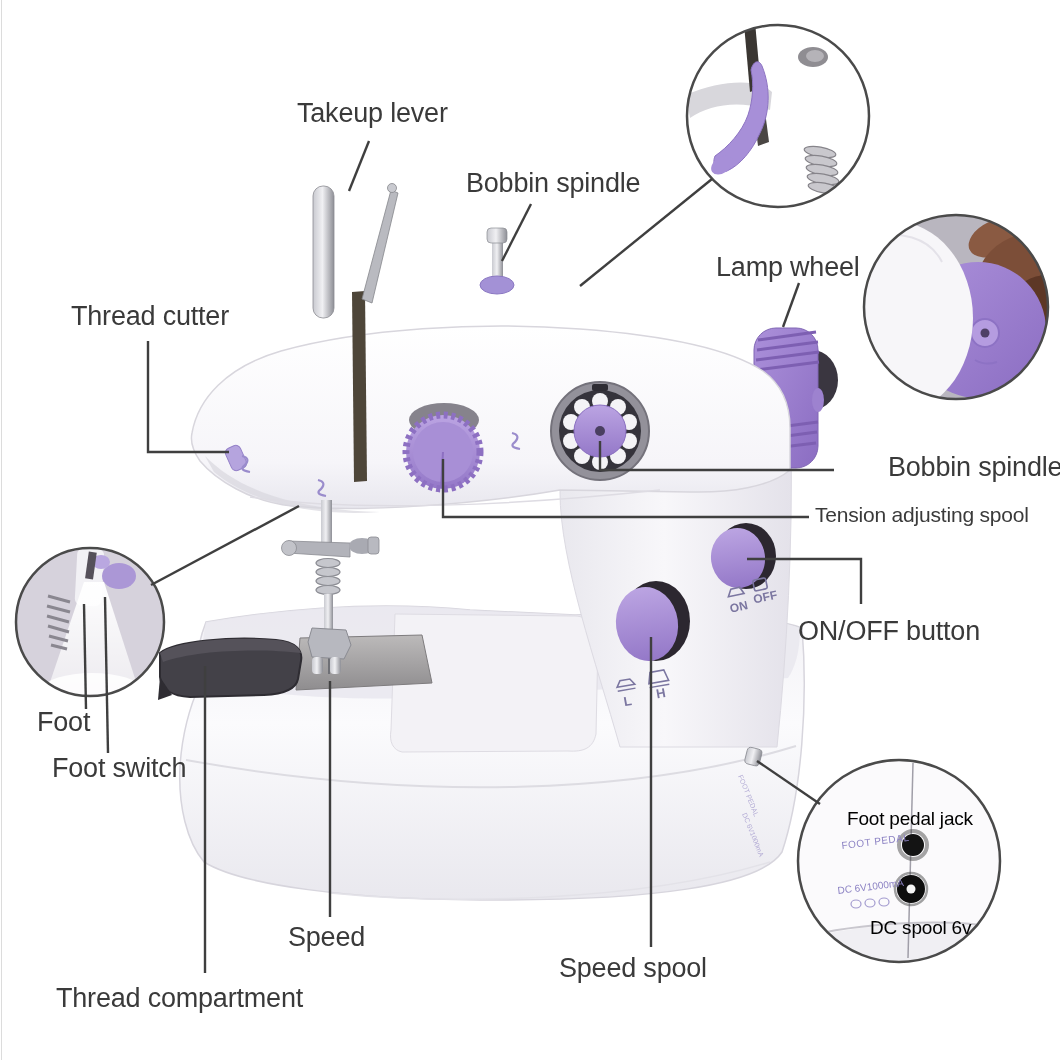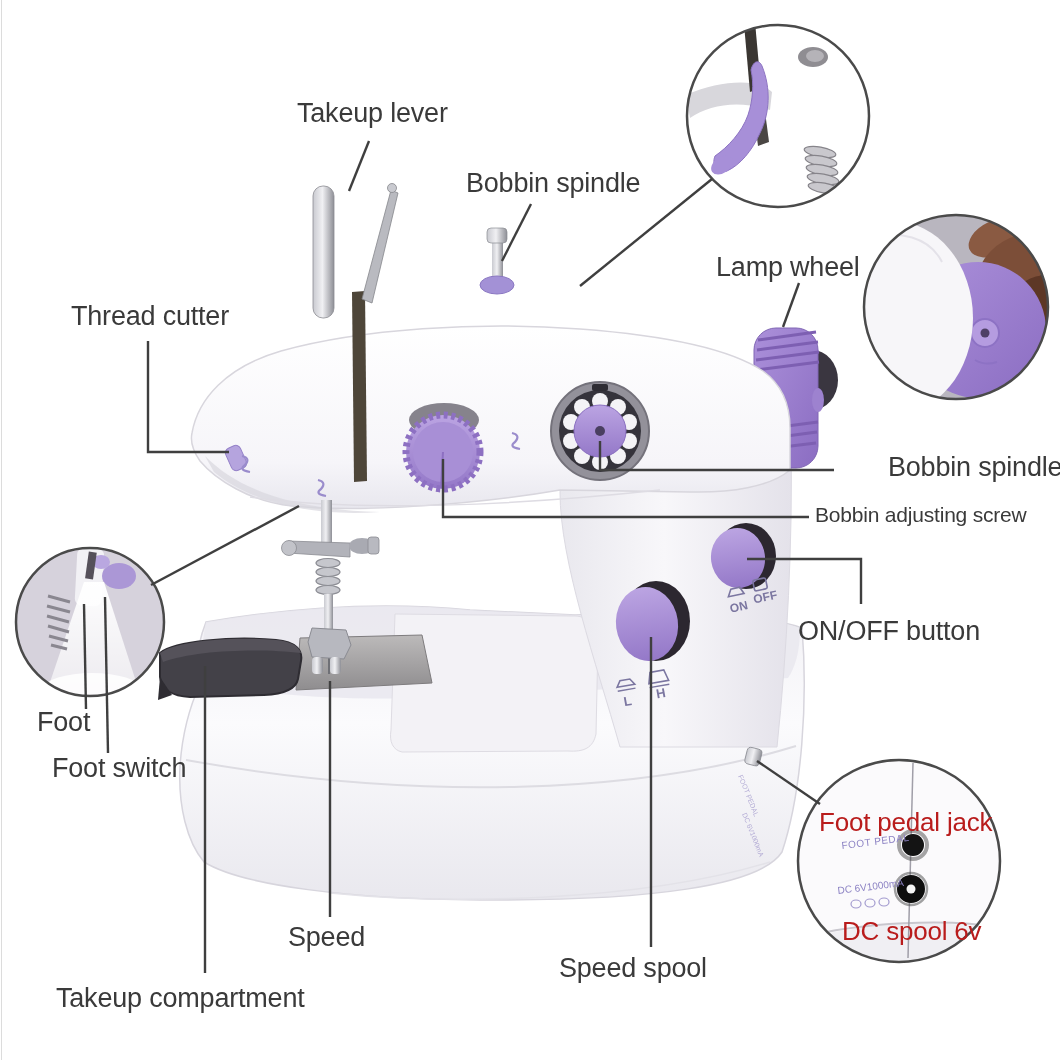--- a/index.html
+++ b/index.html
@@ -7,21 +7,21 @@
     position:relative;width:1060px;height:1060px;background:#ffffff;
     overflow:hidden;font-family:"Liberation Sans",sans-serif;
   }
   .edge-line{position:absolute;left:1px;top:0;width:1px;height:1060px;background:#dcdcdc;}
   svg.art{position:absolute;left:0;top:0;width:1060px;height:1060px;}
   .label{
     position:absolute;white-space:nowrap;color:#3a3a3a;font-size:27px;
     letter-spacing:-0.2px;line-height:1.05;font-family:"Liberation Sans",sans-serif;
   }
   .label.small{font-size:21px;}
-  .label.inset{font-size:26px;color:#b91c1c;}
+  .label.inset{font-size:19px;color:#000000;margin-left:28px;}
 </style>
 </head>
 <body>
 
 <div class="stage">
   <div class="edge-line"></div>
 
   <svg class="art" viewBox="0 0 1060 1060">
     <defs>
       <linearGradient id="domeGrad" x1="0" y1="0" x2="0" y2="1">
@@ -339,22 +339,22 @@
       <path d="M651,637 L651,947"></path>
       <path d="M205,666 L205,973"></path>
     </g>
   </svg>
 
   <div class="label" style="left:297px;top:99px">Takeup lever</div>
   <div class="label" style="left:466px;top:169px">Bobbin spindle</div>
   <div class="label" style="left:716px;top:253px">Lamp wheel</div>
   <div class="label" style="left:71px;top:302px">Thread cutter</div>
   <div class="label" style="left:888px;top:453px">Bobbin spindle</div>
-  <div class="label small" style="left:815px;top:504px">Bobbin adjusting screw</div>
+  <div class="label small" style="left:815px;top:504px">Tension adjusting spool</div>
   <div class="label" style="left:798px;top:617px">ON/OFF button</div>
   <div class="label" style="left:37px;top:708px">Foot</div>
   <div class="label" style="left:52px;top:754px">Foot switch</div>
   <div class="label inset" style="left:819px;top:809px">Foot pedal jack</div>
   <div class="label inset" style="left:842px;top:918px">DC spool 6v</div>
   <div class="label" style="left:288px;top:923px">Speed</div>
   <div class="label" style="left:559px;top:954px">Speed spool</div>
-  <div class="label" style="left:56px;top:984px">Takeup compartment</div>
+  <div class="label" style="left:56px;top:984px">Thread compartment</div>
 </div>
 
 </body></html>

